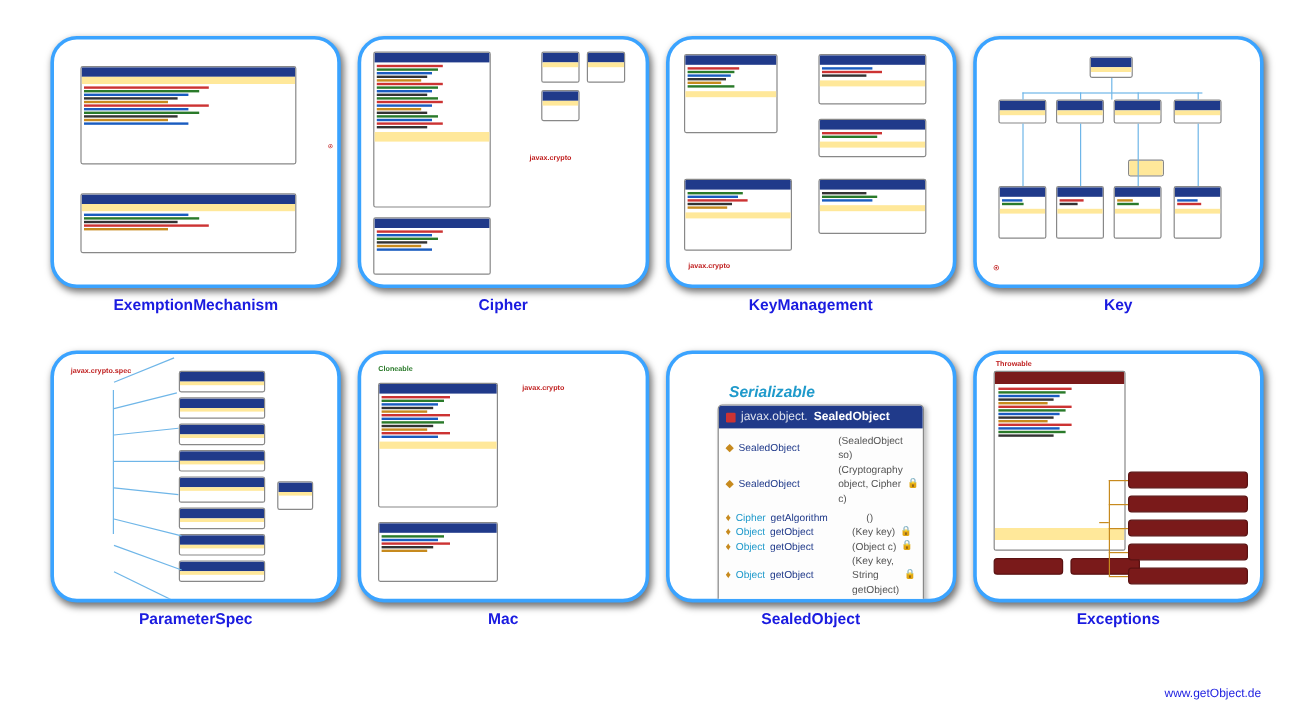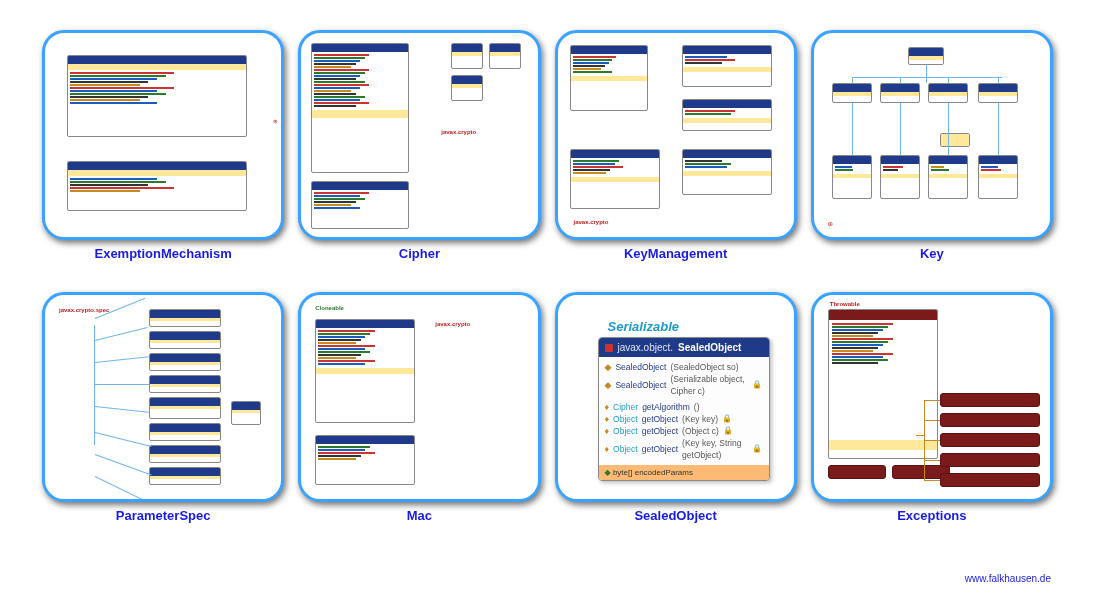--- a/index.html
+++ b/index.html
@@ -107,21 +107,21 @@
     font-size: 10px;
     padding: 4px 6px;
     display: flex; align-items: center; gap: 5px;
   }
   .sealed-head .sq { width: 8px; height: 8px; background: #cc3333; border-radius: 1px; }
   .sealed-rows { padding: 4px 6px; font-size: 8.5px; line-height: 12px; }
   .sealed-rows .r { display: flex; gap: 4px; align-items: center; }
   .sealed-rows .dot { color: #c78a1e; font-size: 9px; }
   .sealed-rows .ret { color: #1f9acb; }
   .sealed-rows .meth { color: #203a8a; }
-  .sealed-rows .args { color: #555; }
+  .sealed-rows .args { color: #555; margin-left: 28px; }
   .sealed-rows .lock { color: #c78a1e; font-size: 8px; }
   .sealed-foot {
     background: #fdba74;
     font-size: 8px;
     padding: 3px 6px;
     color: #333;
   }
   .sealed-link {
     position: absolute;
     bottom: 24px; left: 40px;
@@ -483,21 +483,21 @@
         </div>
         <div class="sealed-rows">
           <div class="r">
               <span class="dot">◆</span>
               <span class="meth">SealedObject</span>
               <span class="args">(SealedObject so)</span>
             </div>
           <div class="r">
               <span class="dot">◆</span>
               <span class="meth">SealedObject</span>
-              <span class="args">(Serializable object, Cipher c)</span>
+              <span class="args">(Cryptography object, Cipher c)</span>
               <span class="lock">🔒</span>
             </div>
           <div style="height:4px"></div>
           <div class="r">
               <span class="dot">♦</span>
               <span class="ret">Cipher</span> 
               <span class="meth">getAlgorithm</span>
               <span class="args">()</span>
             </div>
           <div class="r">
@@ -567,13 +567,13 @@
       <div class="exc-conn" style="top:165px;left:110px;width:16px;"></div>
       <div class="exc-conn" style="top:185px;left:110px;width:16px;"></div>
       <div style="position:absolute;top:105px;left:110px;width:1px;height:80px;background:#c78a1e;"></div>
       <div style="position:absolute;top:140px;left:102px;width:8px;height:1px;background:#c78a1e;"></div>
     </div>
     <div class="caption">Exceptions</div>
   </div>
 
 </div>
 
-<div class="footer">www.falkhausen.de</div>
+<div class="footer">www.getObject.de</div>
 
 </body></html>

